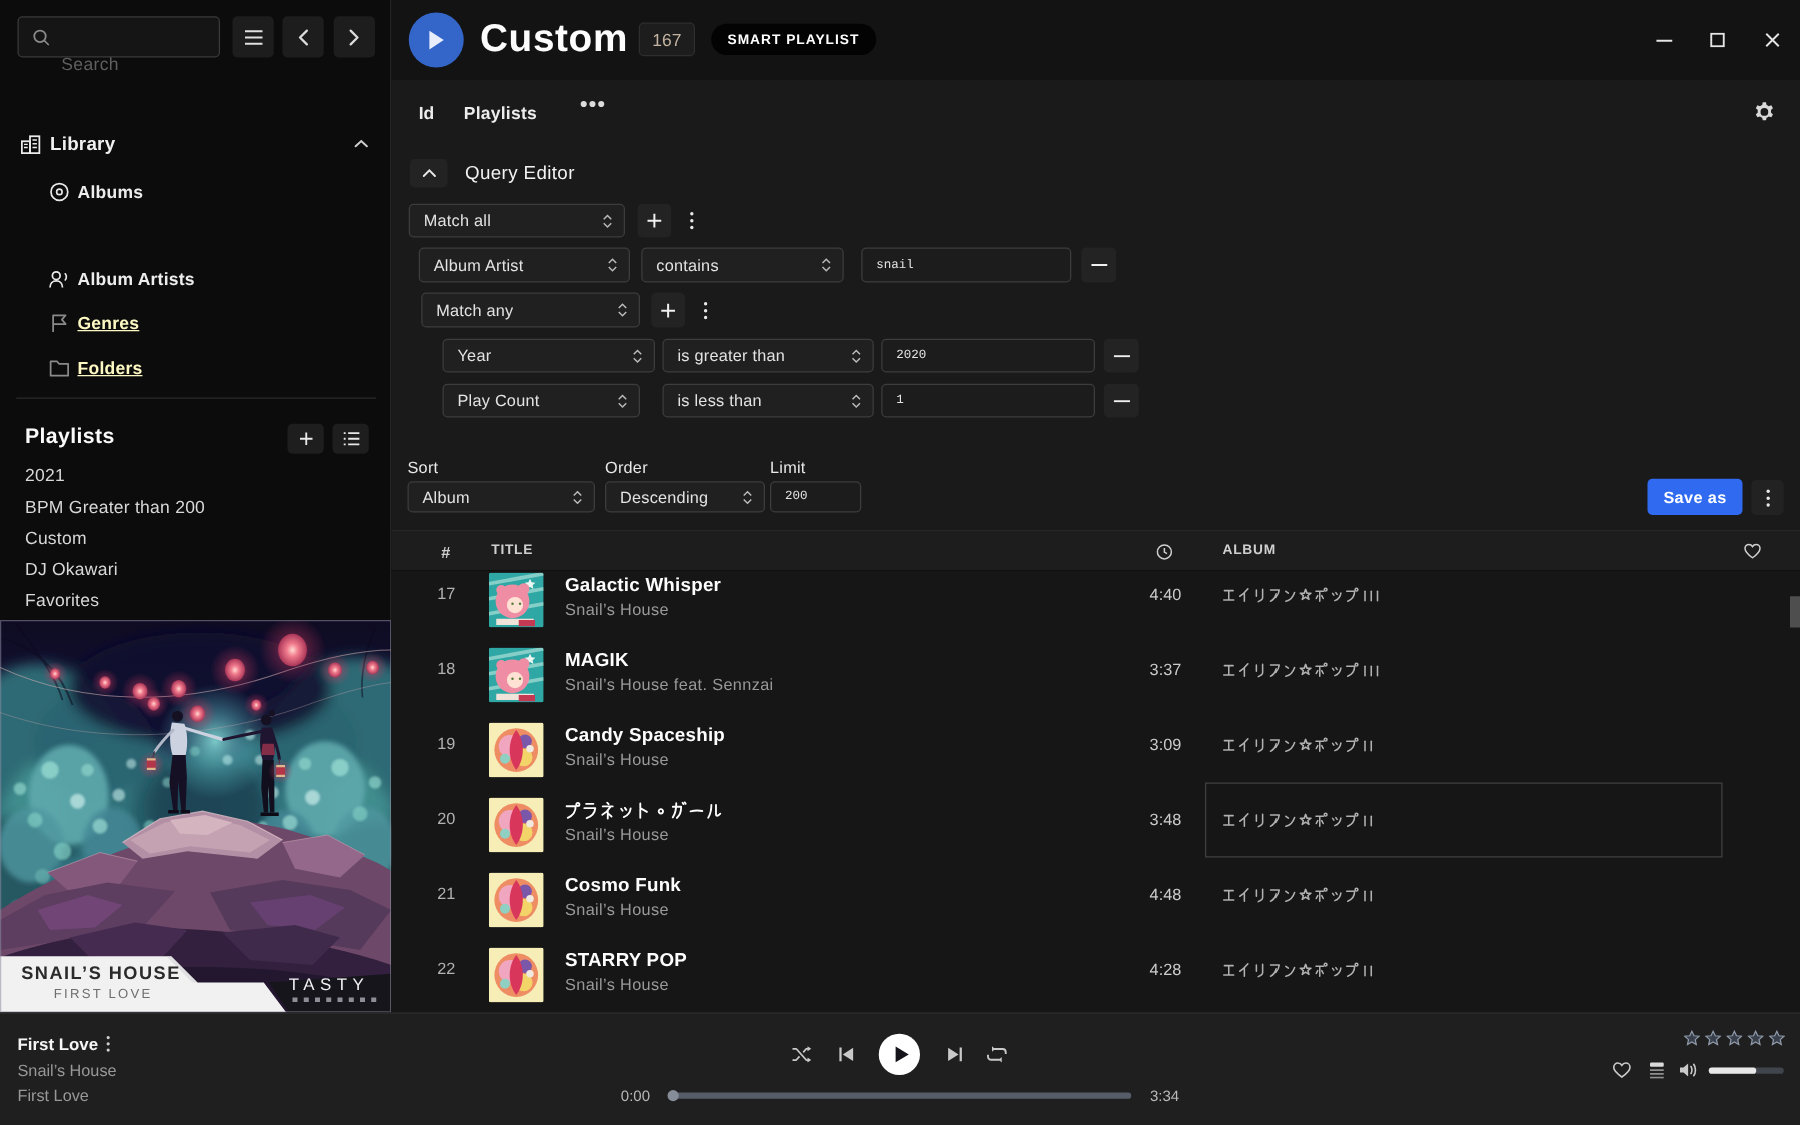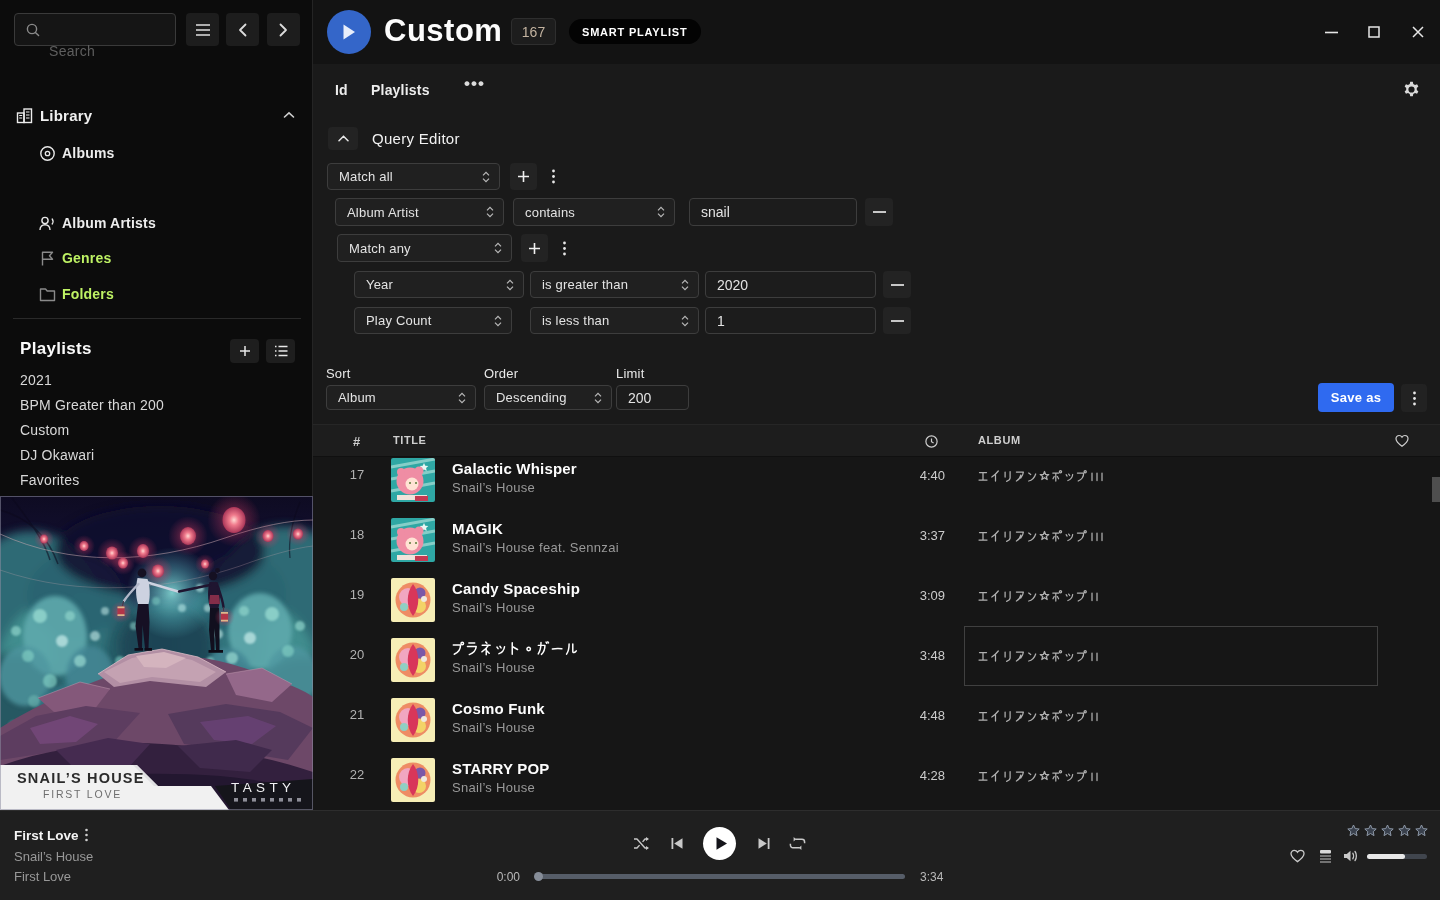--- a/index.html
+++ b/index.html
@@ -9,21 +9,21 @@
   
   #sidebar { position:absolute; left:0; top:0; width:313px; height:810px; background:#0c0c0c; border-right:1px solid #242424; }
   #searchbox { position:absolute; left:14px; top:13px; width:162px; height:33px; background:#151515; border:1px solid #3a3a3a; border-radius:4px; display:flex; align-items:center; }
   #searchbox .ph { color:#5f5f5f; font-size:14px; margin-left:8px; letter-spacing:.3px;margin-top:43px; }
   .sqbtn { position:absolute; top:13px; width:33px; height:33px; background:#1d1d1d; border-radius:4px; display:flex; align-items:center; justify-content:center; }
   .navrow { position:absolute; left:0; width:313px; height:34px; display:flex; align-items:center; }
   .navrow .ic { width:20px; margin-left:14px; display:flex; justify-content:center; }
   .navrow .lb { margin-left:6px; font-weight:bold; font-size:15px; color:#f0f0f0; letter-spacing:.2px; }
   .navrow.sub .ic { margin-left:38px; width:18px; }
   .navrow.sub .lb { font-size:14px; color:#ededed; }
-  .navrow.dim .lb { color:#bef264; }
+  .navrow.dim .lb { color:#fef9c3;text-decoration:underline; }
   #divider { position:absolute; left:13px; top:318px; width:288px; height:1px; background:#2a2a2a; }
   #pl-head { position:absolute; left:20px; top:339px; font-weight:bold; font-size:17px; color:#fafafa; letter-spacing:.3px; }
   .plbtn { position:absolute; top:339px; width:29px; height:24px; background:#1e1e1e; border-radius:4px; display:flex; align-items:center; justify-content:center; }
   .plitem { position:absolute; left:20px; height:20px; font-size:14px; color:#d8d8d8; letter-spacing:.2px; }
 
   
   #main { position:absolute; left:313px; top:0; width:1127px; height:810px; background:#1a1a1a; }
   #mhead { position:absolute; left:0; top:0; width:1127px; height:64px; background:#131313; }
   #playcircle { position:absolute; left:14px; top:10px; width:44px; height:44px; border-radius:50%; background:#3466c9; display:flex; align-items:center; justify-content:center; }
   #ptitle { position:absolute; left:71px; top:13px; font-size:31px; font-weight:bold; color:#fdfdfd; letter-spacing:.5px; }
@@ -35,21 +35,21 @@
   #toolrow .asc { position:absolute; left:58px; top:18px; font-size:14px; font-weight:bold; color:#ededed; letter-spacing:.2px; }
   #toolrow .dots { position:absolute; left:151px; top:10px; font-size:17px; font-weight:bold; color:#dcdcdc; letter-spacing:1px; }
 
   
   .qbtn { position:absolute; background:#232323; border-radius:4px; display:flex; align-items:center; justify-content:center; }
   #qe-label { position:absolute; left:59px; top:130px; font-size:15px; color:#f2f2f2; letter-spacing:.3px; }
   .sel { position:absolute; height:28px; background:#202020; border:1px solid #3d3d3d; border-radius:4px; display:flex; align-items:center; }
   .sel .tx { margin-left:11px; font-size:13px; color:#e3e3e3; letter-spacing:.2px; }
   .sel svg.spin { position:absolute; right:9px; top:50%; margin-top:-6px; }
   .inp { position:absolute; height:28px; background:#1c1c1c; border:1px solid #3d3d3d; border-radius:4px; display:flex; align-items:center; }
-  .inp .tx { margin-left:11px; font-size:14px; color:#e3e3e3; }
+  .inp .tx { margin-left:11px; font-size:10px; color:#e3e3e3;font-family:Liberation Mono, monospace; }
   .vdots { position:absolute; width:14px; text-align:center; color:#e8e8e8; }
   .lab { position:absolute; font-size:13px; color:#e8e8e8; letter-spacing:.2px; }
   #saveas { position:absolute; left:1005px; top:383px; width:76px; height:29px; background:#2f6af0; border-radius:4px; color:#fff; font-size:13px; font-weight:bold; display:flex; align-items:center; justify-content:center; letter-spacing:.3px; }
 
   
   #thead { position:absolute; left:0; top:424px; width:1127px; height:33px; background:#1d1d1d; border-top:1px solid #262626; border-bottom:1px solid #101010; }
   #thead .h { position:absolute; top:9px; font-size:11px; font-weight:bold; color:#cfcfcf; letter-spacing:.6px; }
   #rows { position:absolute; left:0; top:457px; width:1127px; height:353px; background:#161616; overflow:hidden; }
   .trow { position:absolute; left:0; width:1127px; height:60px; }
   .trow .num { position:absolute; left:28px; top:17px; width:32px; text-align:center; font-size:13px; color:#b2b2b2; }

